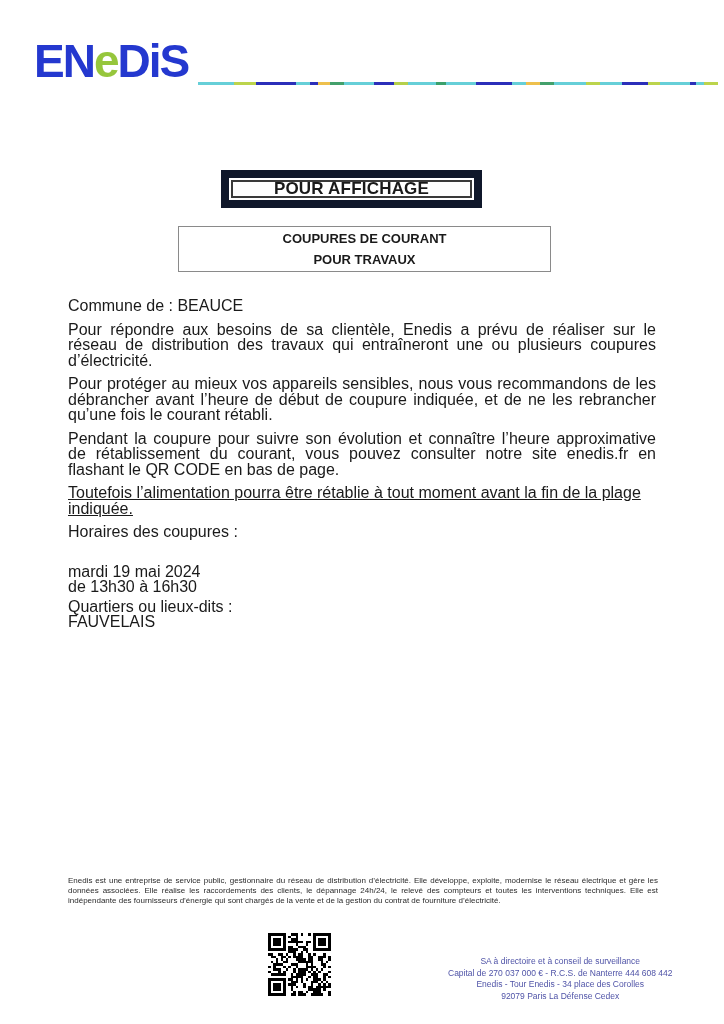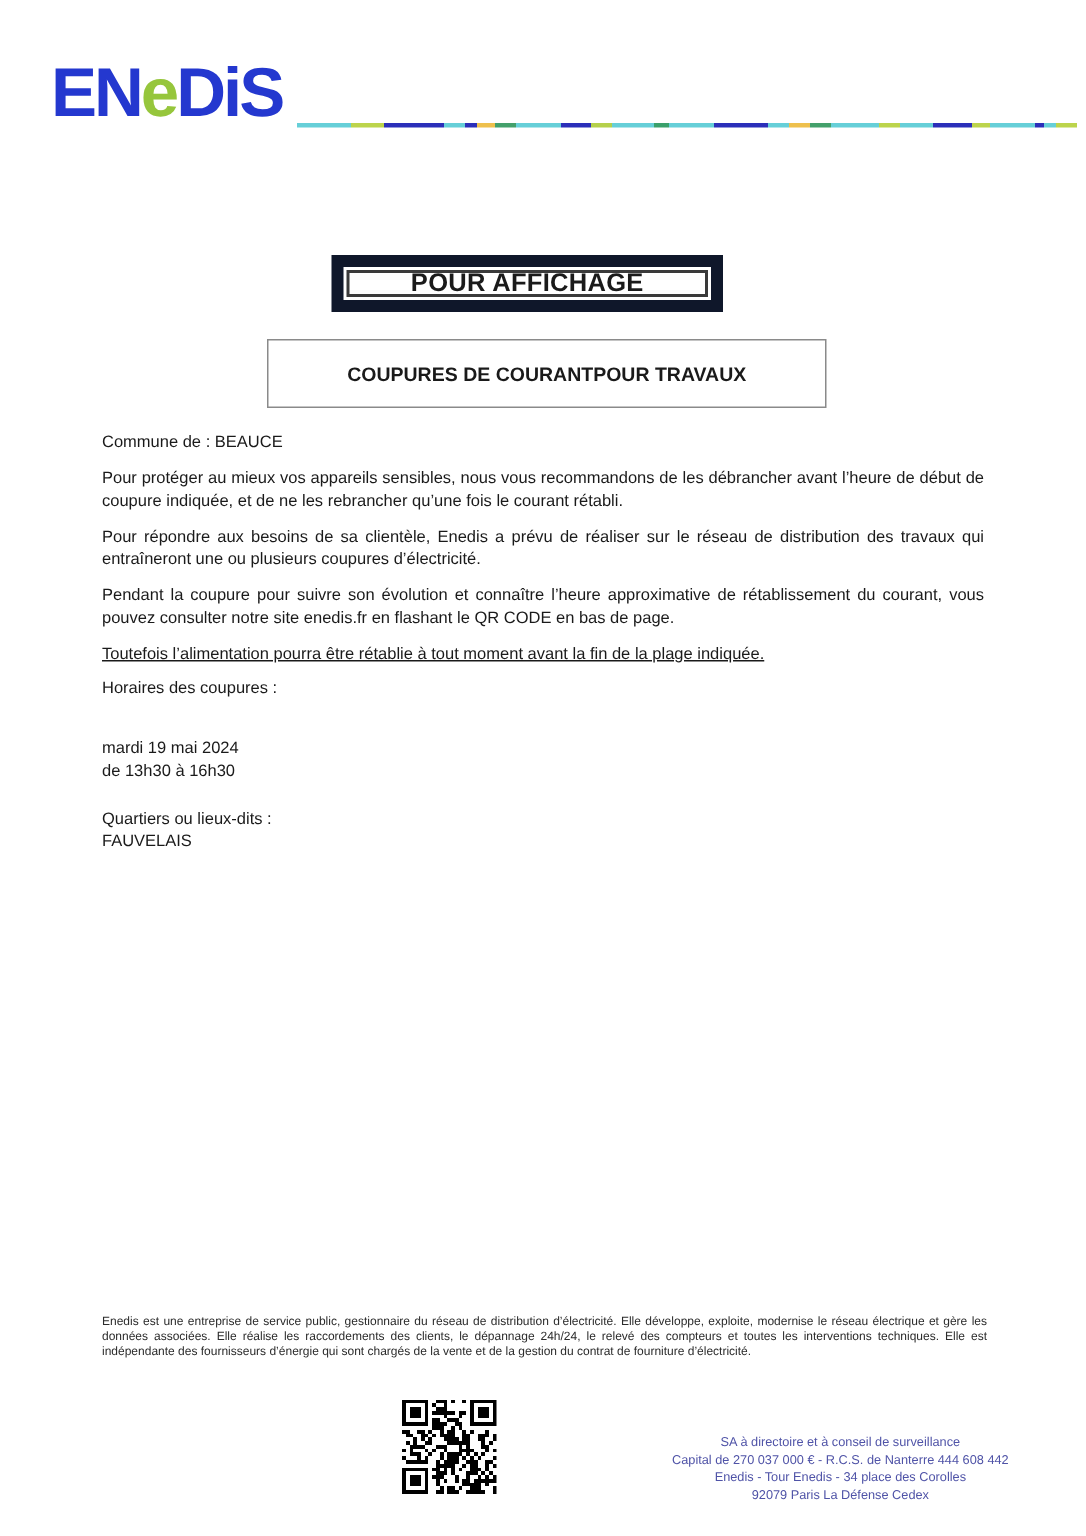--- a/index.html
+++ b/index.html
@@ -68,42 +68,42 @@
   }
   .subject-box {
     position: absolute;
     left: 178px;
     top: 226px;
     width: 373px;
     height: 46px;
     border: 1px solid #8a8a8a;
     background: #ffffff;
     display: flex;
-    flex-direction: row;
+    flex-direction: column;
     align-items: center;
     justify-content: center;
     font-size: 13px;
     font-weight: 700;
     line-height: 21px;
   }
 
   
   .body-text {
     position: absolute;
     left: 68px;
-    top: 288px;
+    top: 298px;
     width: 588px;
-    font-size: 11px;
+    font-size: 16px;
     line-height: 15.5px;
   }
   .body-text p { margin: 0 0 8px 0; }
   .body-text p.justify { text-align: justify; }
   .underline { text-decoration: underline; text-align: center; }
   .date-block { margin-top: 24px; }
-  .quartiers-block { margin-top: 16px; }
+  .quartiers-block { margin-top: 4px; }
   .tight { margin-bottom: 0 !important; }
 
   
   .legal-text {
     position: absolute;
     left: 68px;
     top: 876px;
     width: 590px;
     font-size: 8px;
     line-height: 9.8px;
@@ -155,22 +155,22 @@
     <div class="affichage-inner">POUR AFFICHAGE</div>
   </div>
 
   <div class="subject-box">
     <div>COUPURES DE COURANT</div>
     <div>POUR TRAVAUX</div>
   </div>
 
   <div class="body-text">
     <p>Commune de : BEAUCE</p>
+    <p class="justify">Pour répondre aux besoins de sa clientèle, Enedis a prévu de réaliser sur le réseau de distribution des travaux qui entraîneront une ou plusieurs coupures d’électricité.</p>
     <p class="justify">Pour protéger au mieux vos appareils sensibles, nous vous recommandons de les débrancher avant l’heure de début de coupure indiquée, et de ne les rebrancher qu’une fois le courant rétabli.</p>
-    <p class="justify">Pour répondre aux besoins de sa clientèle, Enedis a prévu de réaliser sur le réseau de distribution des travaux qui entraîneront une ou plusieurs coupures d’électricité.</p>
     <p class="justify">Pendant la coupure pour suivre son évolution et connaître l’heure approximative de rétablissement du courant, vous pouvez consulter notre site enedis.fr en flashant le QR CODE en bas de page.</p>
     <p><span class="underline">Toutefois l’alimentation pourra être rétablie à tout moment avant la fin de la plage indiquée.</span></p>
     <p>Horaires des coupures :</p>
     <div class="date-block">
       <p class="tight">mardi 19 mai 2024</p>
       <p class="tight">de 13h30 à 16h30</p>
     </div>
     <div class="quartiers-block">
       <p class="tight">Quartiers ou lieux-dits :</p>
       <p class="tight">FAUVELAIS</p>

